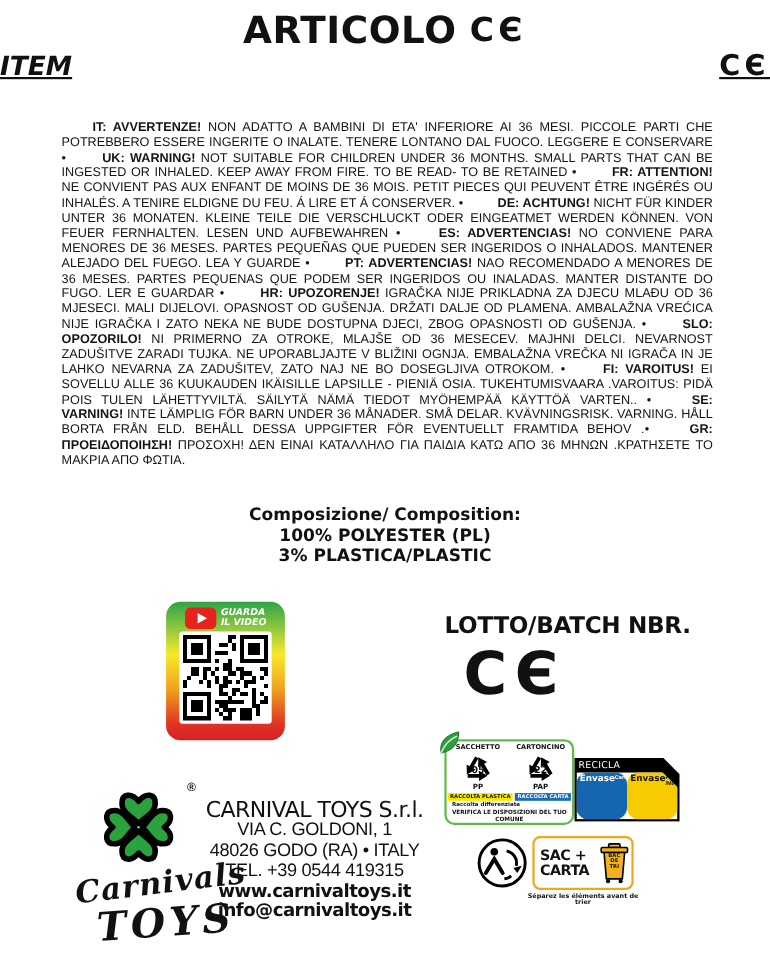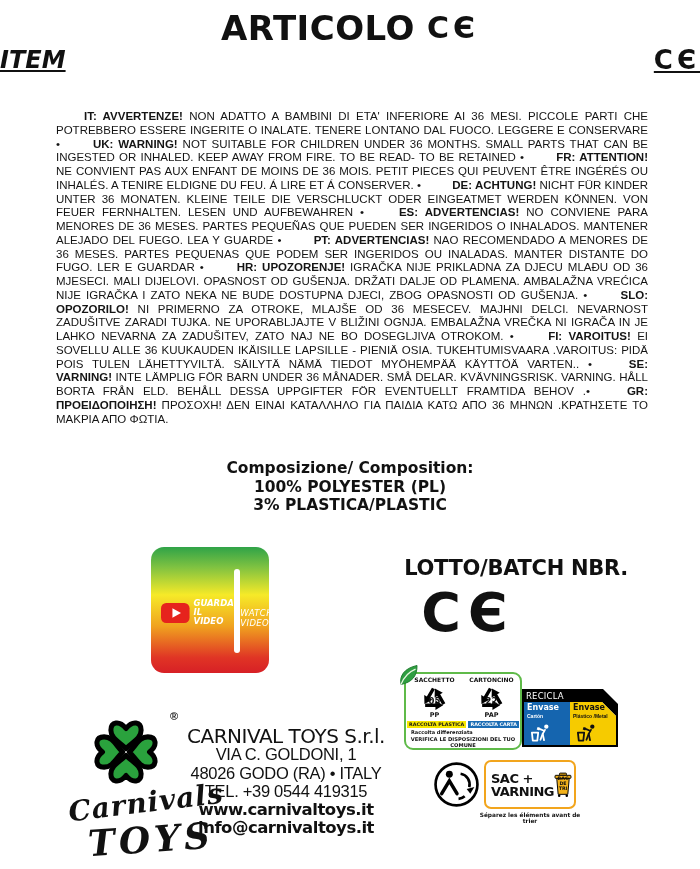--- a/index.html
+++ b/index.html
@@ -20,21 +20,21 @@
             text-align:justify;color:#141414;}
   .warnings b{font-weight:bold;margin-left:28px;}
 
   
   .composition{position:absolute;top:459px;left:0;width:100%;text-align:center;
                font-family:"DejaVu Sans",sans-serif;font-weight:bold;font-size:15.5px;line-height:18.5px;}
 
   
   .qr-badge{position:absolute;left:151px;top:547px;width:108px;height:126px;border-radius:13px;
             background:linear-gradient(180deg,var(--grad-top) 0%,#7fc241 16%,var(--grad-mid) 38%,#f0a21f 63%,var(--grad-bot) 88%,#d72026 100%);
-            display:flex;flex-direction:row;align-items:center;padding-left:10px;}
+            display:flex;flex-direction:column;align-items:center;}
   .qr-head{display:flex;align-items:center;gap:4px;margin-top:5px;height:24px;}
   .yt-label{color:#fff;font-family:"DejaVu Sans",sans-serif;font-weight:bold;font-style:italic;
             font-size:8.5px;line-height:9px;text-transform:uppercase;}
   .qr-white{width:84px;height:84px;background:#fff;border-radius:3px;margin-top:2px;padding:3px;box-sizing:border-box;}
   .qr-white svg{width:100%;height:100%;}
   .qr-foot{color:#fff;font-family:"DejaVu Sans",sans-serif;font-weight:normal;font-style:italic;
            font-size:8.5px;letter-spacing:.4px;margin-top:16px;}
 
   
   .batch-label{position:absolute;left:383px;top:556px;width:266px;text-align:center;
@@ -60,21 +60,21 @@
   .gb-note{font-family:"DejaVu Sans",sans-serif;font-weight:bold;font-size:5px;margin:1px 0 0 5px;text-align:left;}
   .gb-footer{font-family:"DejaVu Sans",sans-serif;font-weight:bold;font-size:5.2px;text-align:center;margin-top:1px;}
 
   
   .recicla{position:absolute;left:522px;top:689px;width:96px;height:58px;background:#000;
            clip-path:polygon(0 0,calc(100% - 15px) 0,100% 15px,100% 100%,0 100%);}
   .recicla-title{position:absolute;top:1.5px;left:4px;color:#fff;font-family:"DejaVu Sans",sans-serif;
                  font-weight:normal;font-size:8.5px;letter-spacing:.2px;}
   .recicla-panels{position:absolute;left:2px;right:2px;top:13px;bottom:2px;display:flex;
                   clip-path:polygon(0 0,calc(100% - 14px) 0,100% 14px,100% 100%,0 100%);background:#fff;}
-  .panel{width:50%;padding:2px 3px;box-sizing:border-box;display:flex;flex-direction:column;}
+  .panel{width:50%;padding:2px 3px;box-sizing:border-box;display:flex;flex-direction:row;border-radius:11px;}
   .panel-blue{background:var(--recicla-blue);color:#fff;}
   .panel-yellow{background:var(--recicla-yellow);color:#111;}
   .panel .env{font-family:"DejaVu Sans",sans-serif;font-weight:bold;font-size:8px;line-height:8.5px;}
   .panel .env-sub{font-size:5px;font-weight:bold;line-height:6px;}
   .panel svg{width:22px;height:18px;margin:auto auto 1px 2px;}
 
   
   .clover{position:absolute;left:78px;top:710px;}
   .registered{position:absolute;left:170px;top:710px;font-size:11px;font-weight:bold;}
   .script1{position:absolute;left:68px;top:786px;font-family:"DejaVu Serif",serif;font-style:italic;font-weight:bold;
@@ -448,21 +448,21 @@
     <circle cx="23" cy="23" r="20.5" fill="none" stroke="#000" stroke-width="2.6"></circle>
     <circle cx="16" cy="13" r="3.4" fill="#000"></circle>
     <path d="M8.5 32 L16 19.5 L23.5 32" fill="none" stroke="#000" stroke-width="3.4" stroke-linecap="round"></path>
     <path d="M27 12.5 a10.5 10.5 0 0 1 8.5 13" fill="none" stroke="#000" stroke-width="2.6"></path>
     <polygon points="33,27.5 40.5,25.5 36.5,32" fill="#000"></polygon>
     <path d="M31 34.5 a10.5 10.5 0 0 1 -6 2.6" fill="none" stroke="#000" stroke-width="2.6"></path>
   </svg>
   <div class="sac-box">
     <div class="sac-text">
       <span>SAC +</span><br>
-      <span>VARNING</span>
+      <span>CARTA</span>
     </div>
     <div class="bin-wrap">
       <svg viewBox="0 0 26 36">
         <g stroke="#000" stroke-width="1.4" fill="var(--bin-yellow)">
           <rect x="8" y="0.8" width="10" height="3.2" rx="1"></rect>
           <rect x="1.5" y="4" width="23" height="4.4" rx="1"></rect>
           <path d="M4 8.4 H22 L20 31.5 H6 Z"></path>
         </g>
         <circle cx="7.5" cy="33.5" r="1.8" fill="#000"></circle>
         <circle cx="18.5" cy="33.5" r="1.8" fill="#000"></circle>

